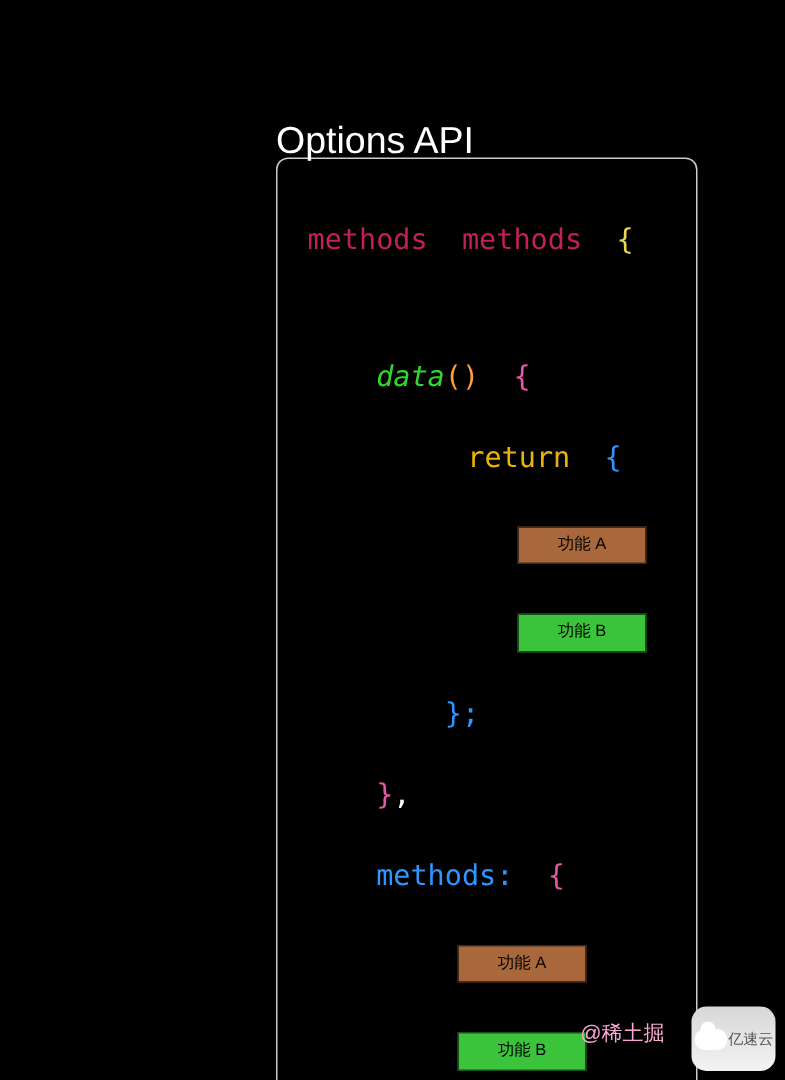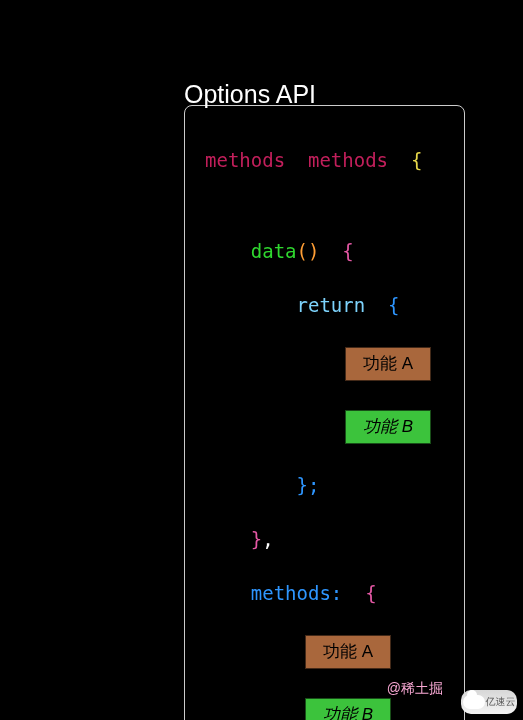--- a/index.html
+++ b/index.html
@@ -34,65 +34,65 @@
     box-sizing: border-box;
   }
   .code {
     font-family: Menlo, Consolas, monospace;
     font-size: 19px;
     line-height: 1.42;
     white-space: pre;
   }
   .kw-export  { color: #c21f5b; }   
   .kw-default { color: #c21f5b; }   
-  .kw-return  { color: #7dd3fc; }   
-  .fn-name    { color: #2fd82f; }   
+  .kw-return  { color: #eab308; margin-left: 15px; }   
+  .fn-name    { color: #2fd82f; font-style: italic; }   
   .prop       { color: #2e96ff; margin-top: 20px; }   
   .paren      { color: #ff9e35; }   
   .brace-yel  { color: #e7d84a; }   
   .brace-pink { color: #e558a5; }   
   .brace-blue { color: #2e96ff; }   
   .comma      { color: #fff; }
   .semi       { color: #2e96ff; }
   .line { display: block; min-height: 27px; }
   .line-tight { display:block; min-height: 24px; }
 
   .tag-row {
     display: block;
     margin: 1px 0 1px 0;
   }
   .tag {
     display: inline-block;
     font-family: "Helvetica Neue", Arial, sans-serif;
-    font-size: 17px;
+    font-size: 11px;
     color: #000;
     padding: 4px 14px;
     border: 1px solid rgba(0,0,0,0.6);
     min-width: 56px;
     text-align: center;
     box-sizing: content-box;
   }
   .tag-a { background: #a9673c; }
-  .tag-b { background: #3cc33c; font-style: italic; }
+  .tag-b { background: #3cc33c; }
   .tag-indent-data    { margin-left: 140px; }
   .tag-indent-methods { margin-left: 100px; }
 
   .watermark {
     position: absolute;
     right: 80px;
     bottom: 22px;
     color: #f9a8d4;
     font-size: 14px;
   }
   .footer-logo {
     position: absolute;
     right: 6px;
     bottom: 6px;
     width: 56px;
-    height: 24px;
+    height: 43px;
     background: linear-gradient(#d7d7d7,#f3f3f3);
     border-radius: 10px;
     display: flex;
     align-items: center;
     justify-content: center;
     gap: 1px;
     text-align: center;
   }
   .footer-logo .cloud {
     width: 22px;

